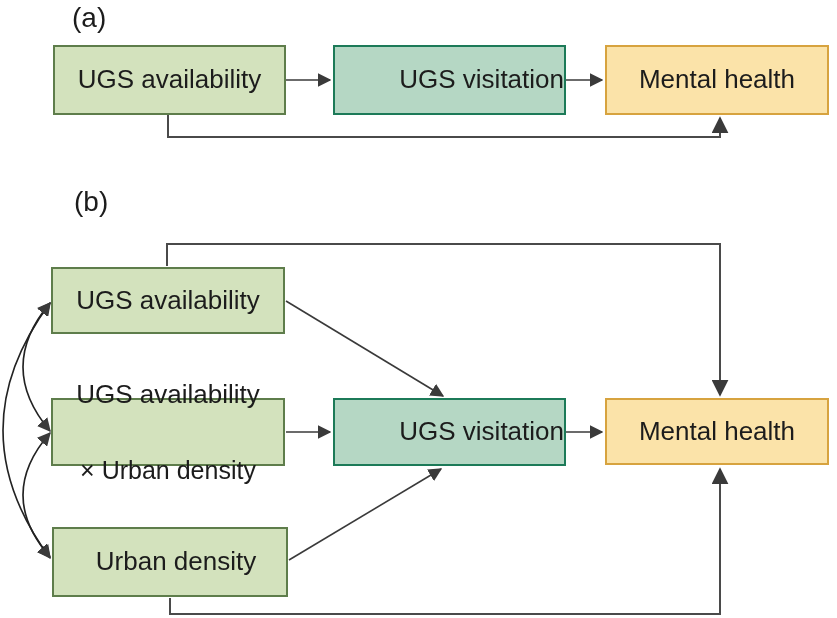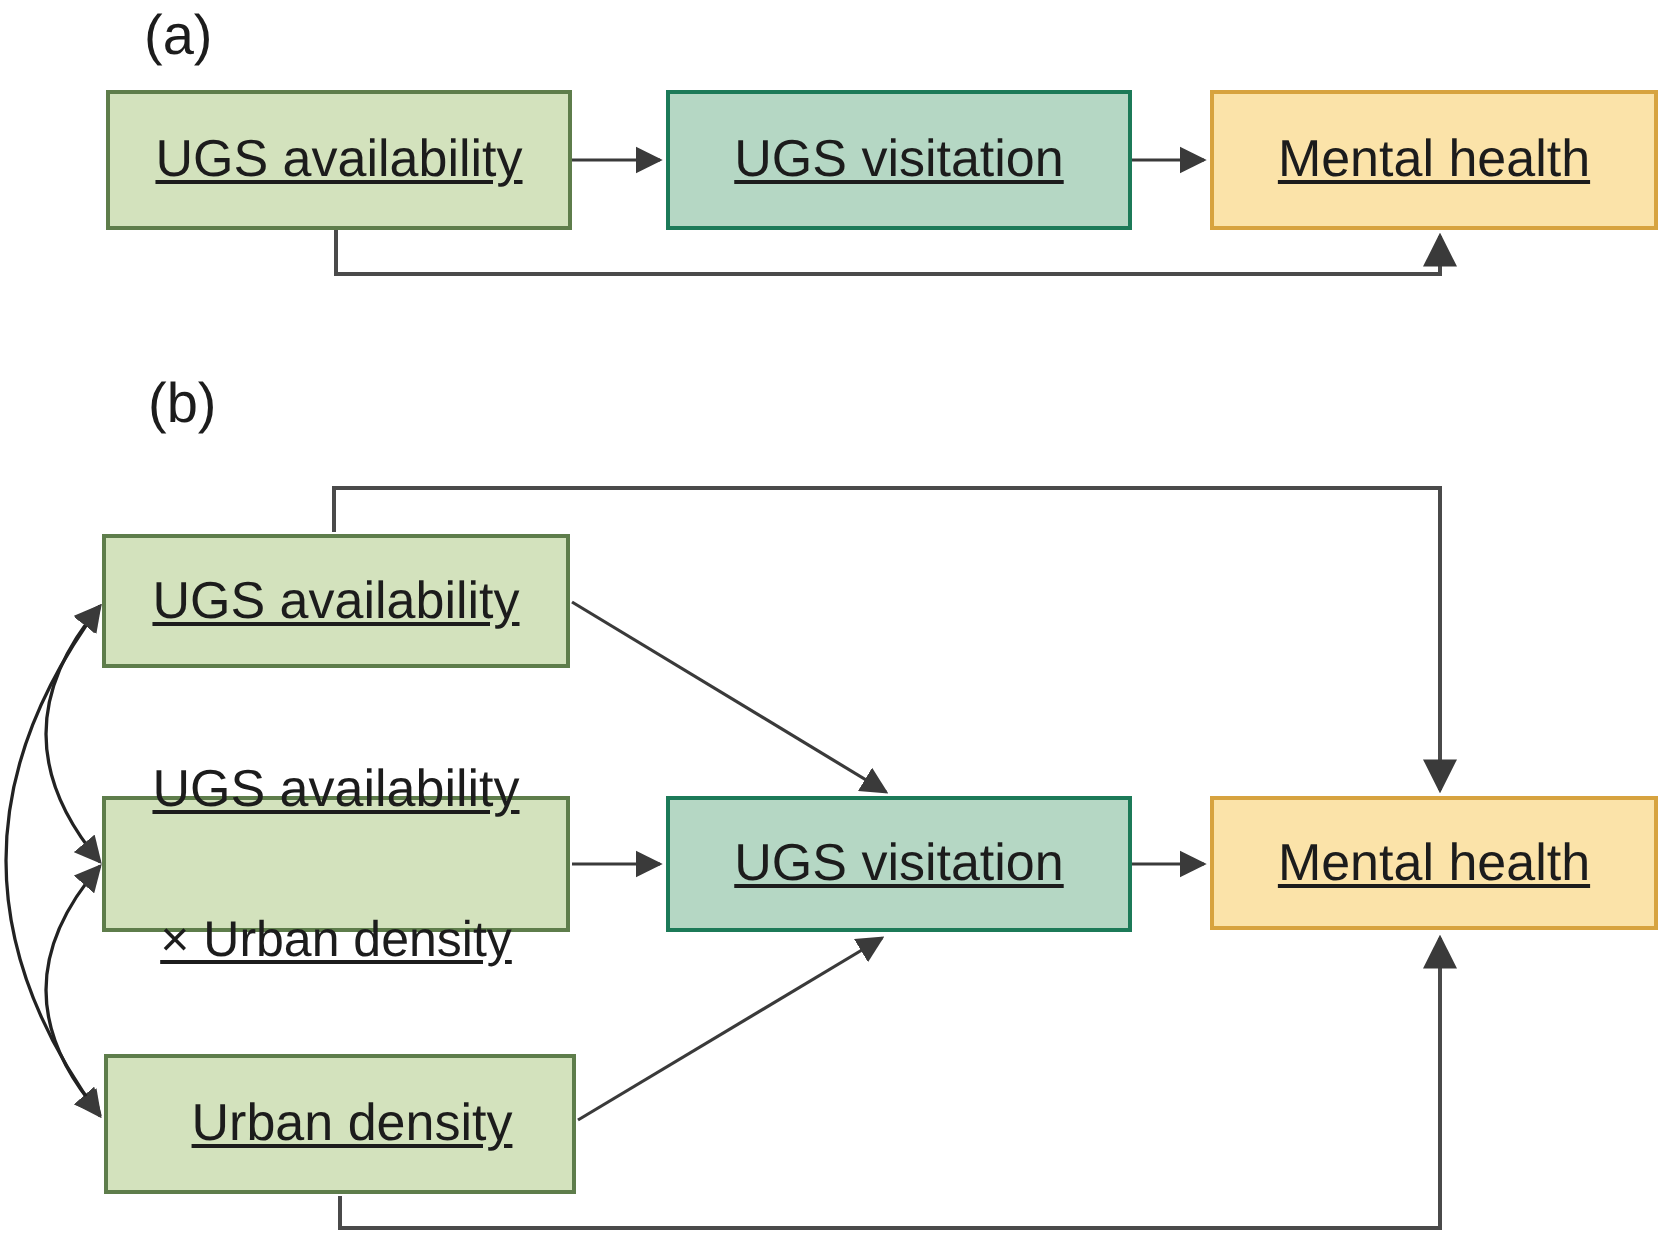--- a/index.html
+++ b/index.html
@@ -13,24 +13,24 @@
     position:relative; width:837px; height:618px; background:var(--bg);
     font-family:"Liberation Sans","DejaVu Sans",sans-serif; color:var(--text);
     overflow:hidden;
   }
   .panel-label{
     position:absolute; font-size:28px; line-height:34px; color:var(--text);
   }
   .node{
     position:absolute; box-sizing:border-box;
     display:flex; flex-direction:column; align-items:center; justify-content:center;
-    font-size:26px; line-height:1.2; text-align:center; white-space:nowrap;text-decoration:underline;
+    font-size:26px; line-height:1.2; text-align:center; white-space:nowrap;
   }
   .node.green {background:var(--green-fill); border:2px solid var(--green-border);}
-  .node.teal  {background:var(--teal-fill);  border:2px solid var(--teal-border);}
+  .node.teal  {background:var(--teal-fill);  border:2px solid var(--teal-border);align-items:flex-end;}
   .node.yellow{background:var(--yellow-fill);border:2px solid var(--yellow-border);text-align:right;}
   .node .l2{font-size:25px;margin-top:44px;}
   #arrow-layer{position:absolute; left:0; top:0; width:837px; height:618px; pointer-events:none;}
   #arrow-layer path{fill:none;}
   .edge      {stroke:var(--line);  stroke-width:1.6px;}
   .route     {stroke:var(--route); stroke-width:2px;}
   .cov       {stroke:#222222;      stroke-width:1.6px;}
 </style>
 </head>
 <body>

